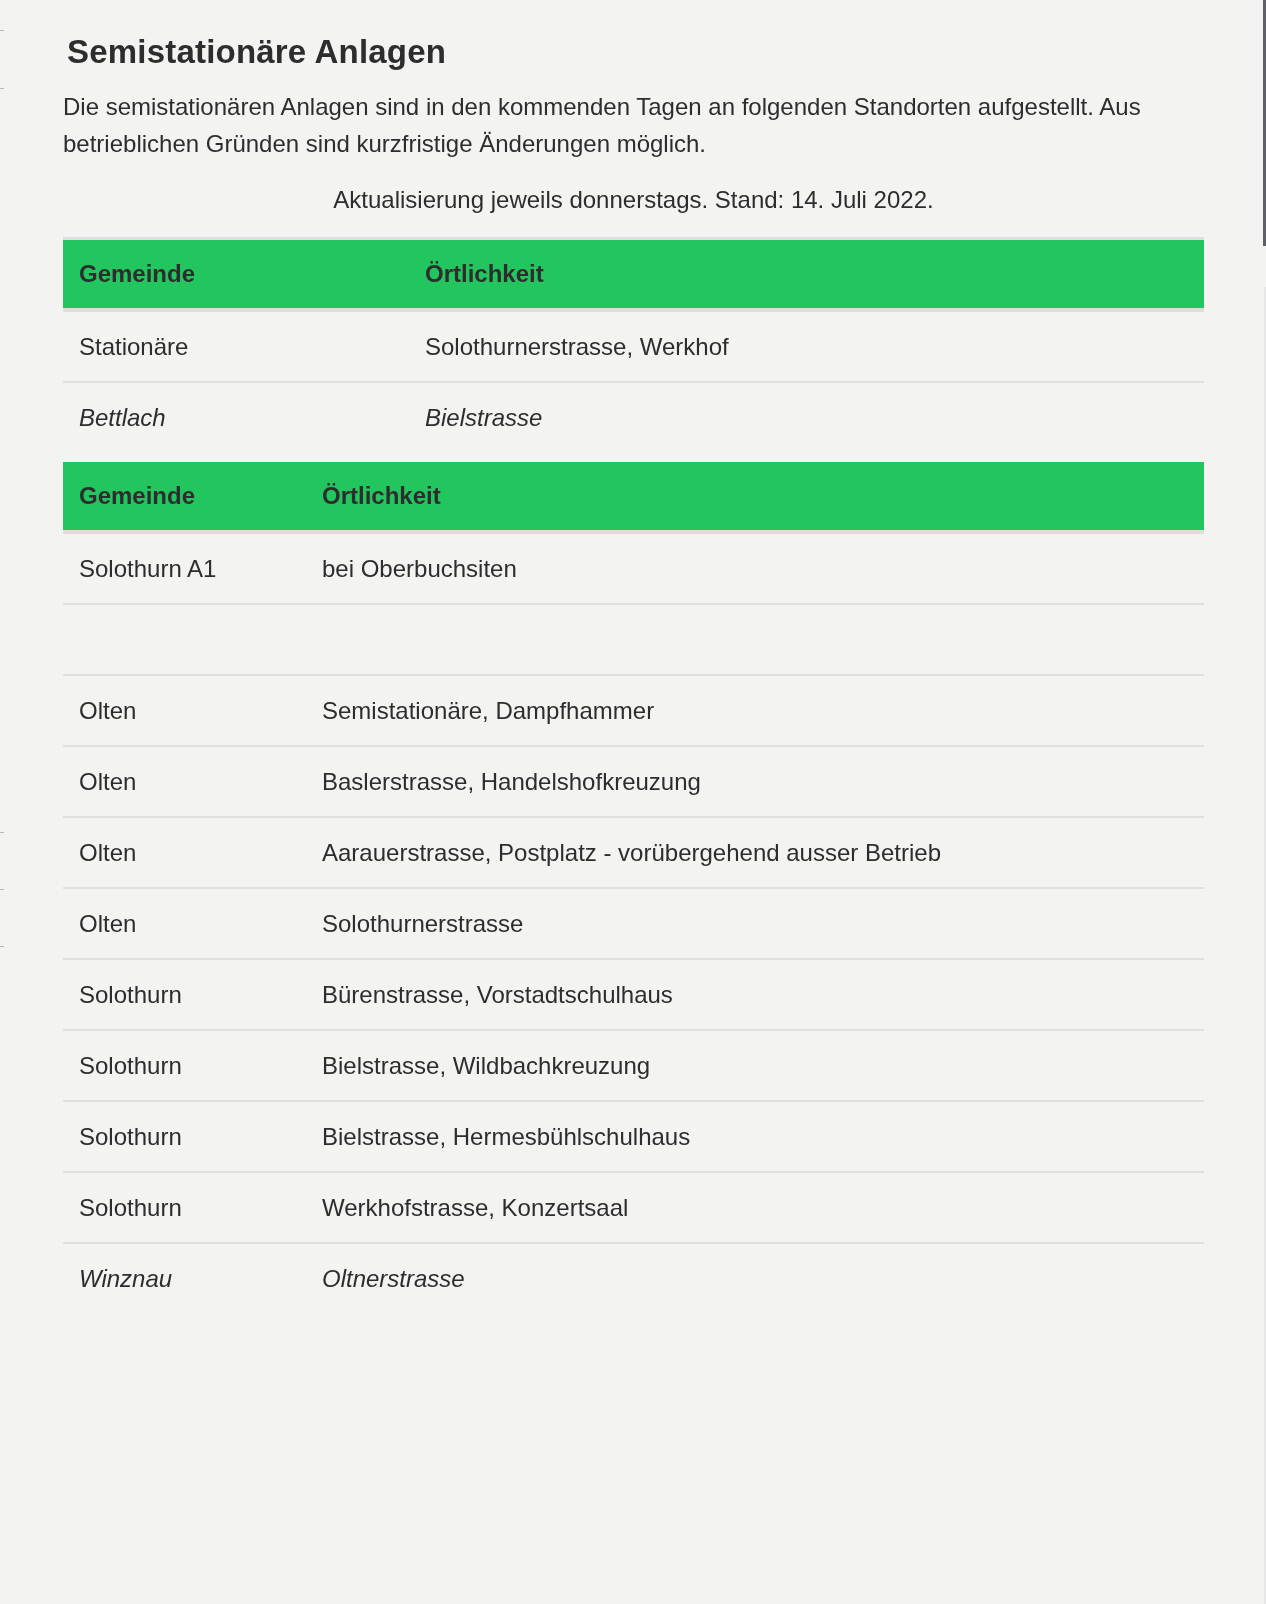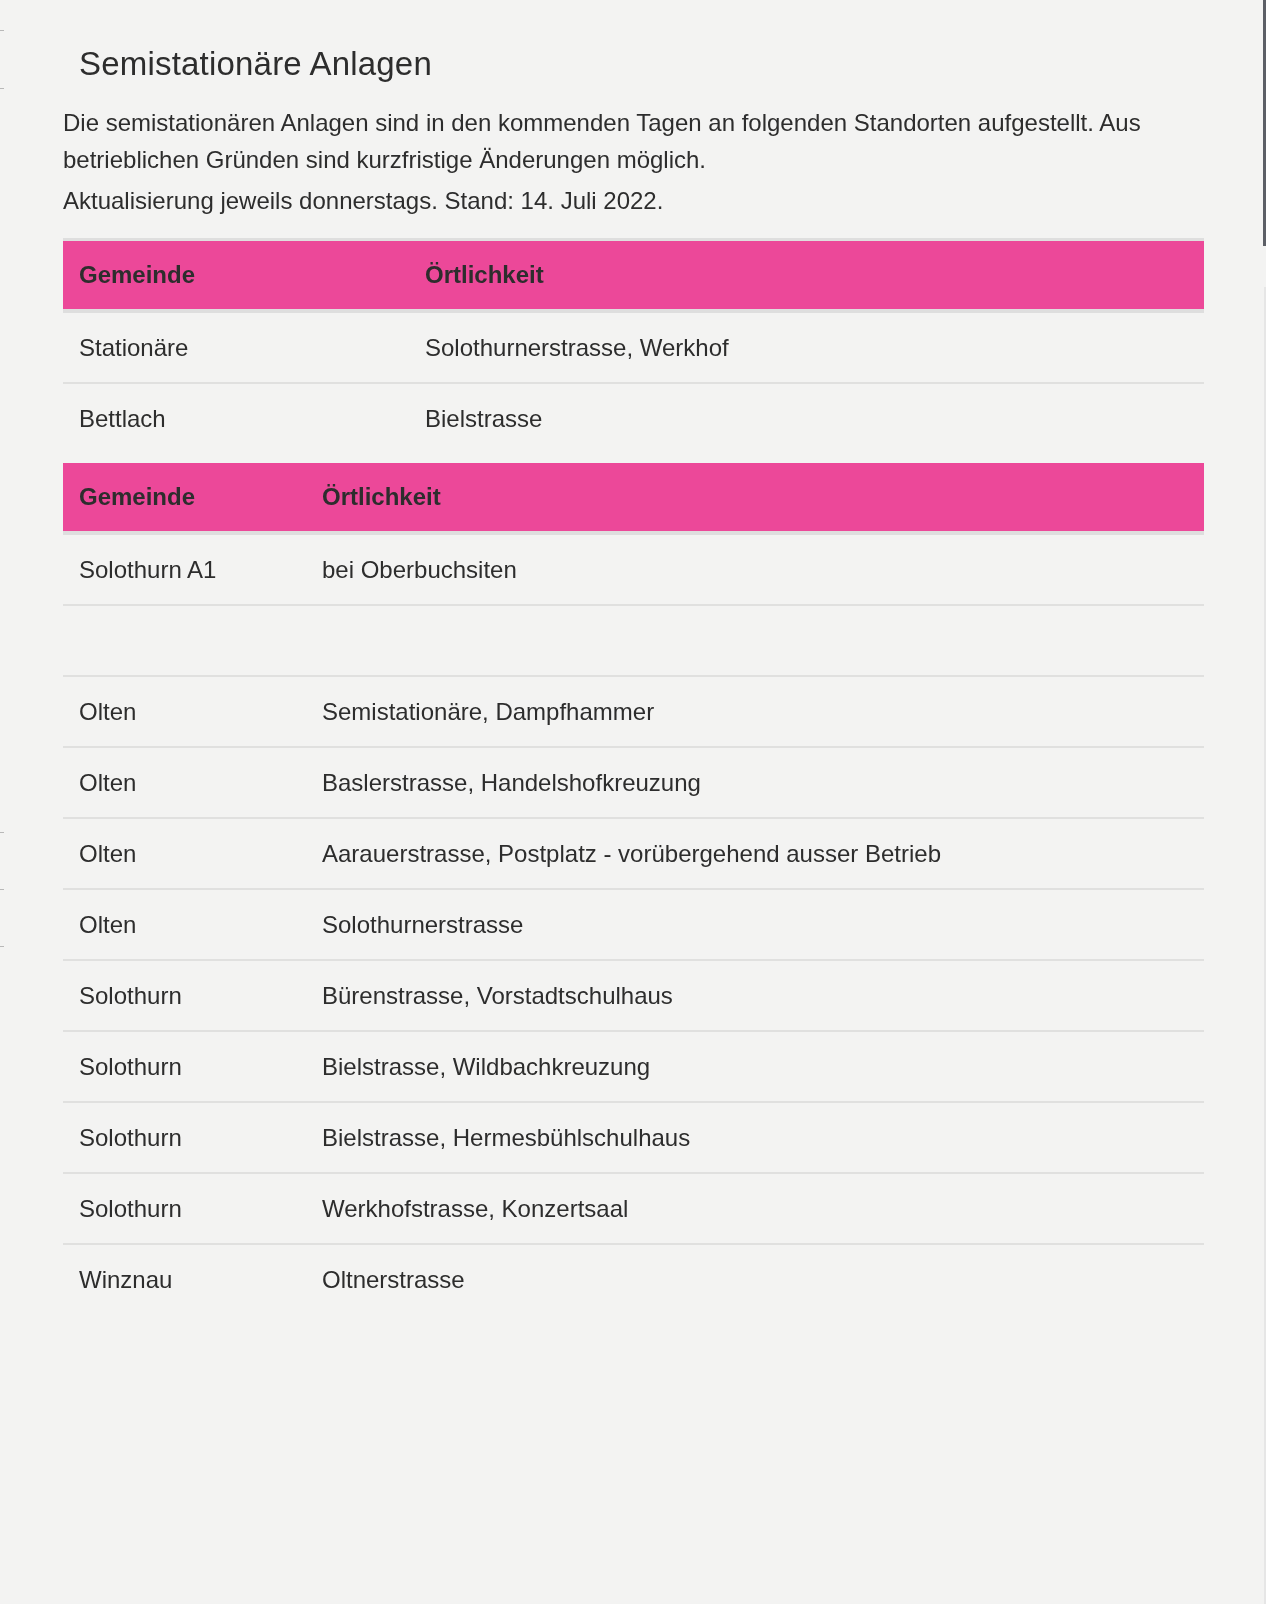--- a/index.html
+++ b/index.html
@@ -8,37 +8,37 @@
       background: #f3f3f2;
       color: #2d2d2d;
       font-family: "Liberation Sans", "DejaVu Sans", sans-serif;
       position: relative;
     }
     .tick { position: absolute; left: 0; width: 4px; height: 1px; background: #b8b8b8; }
     .scroll-track { position: absolute; right: 0; top: 287px; width: 2px; height: 1317px; background: #e6e6e6; }
     .scroll-thumb { position: absolute; right: 0; top: 0; width: 3px; height: 246px; background: #5c5f66; }
     .content { position: absolute; left: 63px; top: 24px; width: 1141px; }
     h2 {
-      margin: 16px; font-size: 33px; font-weight: normal; line-height: 48px;
+      margin: 4px; font-size: 33px; font-weight: bold; line-height: 48px;
       letter-spacing: 0.2px; color: #2d2d2d;
     }
     p { margin: 0; font-size: 24px; line-height: 37px; color: #2d2d2d; }
     .intro { margin-top: 12px; }
-    .stand { margin-top: 4px; }
+    .stand { margin-top: 19px; text-align: center; }
     table { width: 100%; border-collapse: collapse; font-size: 24px; }
     th {
       text-align: left; font-weight: bold; font-size: 24px;
-      background: #ec4899; height: 68px; padding: 0 16px;
+      background: #22c55e; height: 68px; padding: 0 16px;
       border-bottom: 4px solid #dedede;
     }
     td {
       height: 69px; padding: 0 16px; border-bottom: 2px solid #e0e0df;
       vertical-align: middle;
     }
-    tr:last-child td { border-bottom: none; }
+    tr:last-child td { border-bottom: none; font-style: italic; }
     .t1 { margin-top: 19px; border-top: 3px solid #dedede; }
     .t1 th:first-child, .t1 td:first-child { width: 314px; }
     .t2 { margin-top: 10px; }
     .t2 th:first-child, .t2 td:first-child { width: 211px; }
     .h2-second { margin-top: 26px; }
   </style>
 </head>
 <body>
 
 <div class="tick" style="top:30px"></div>

